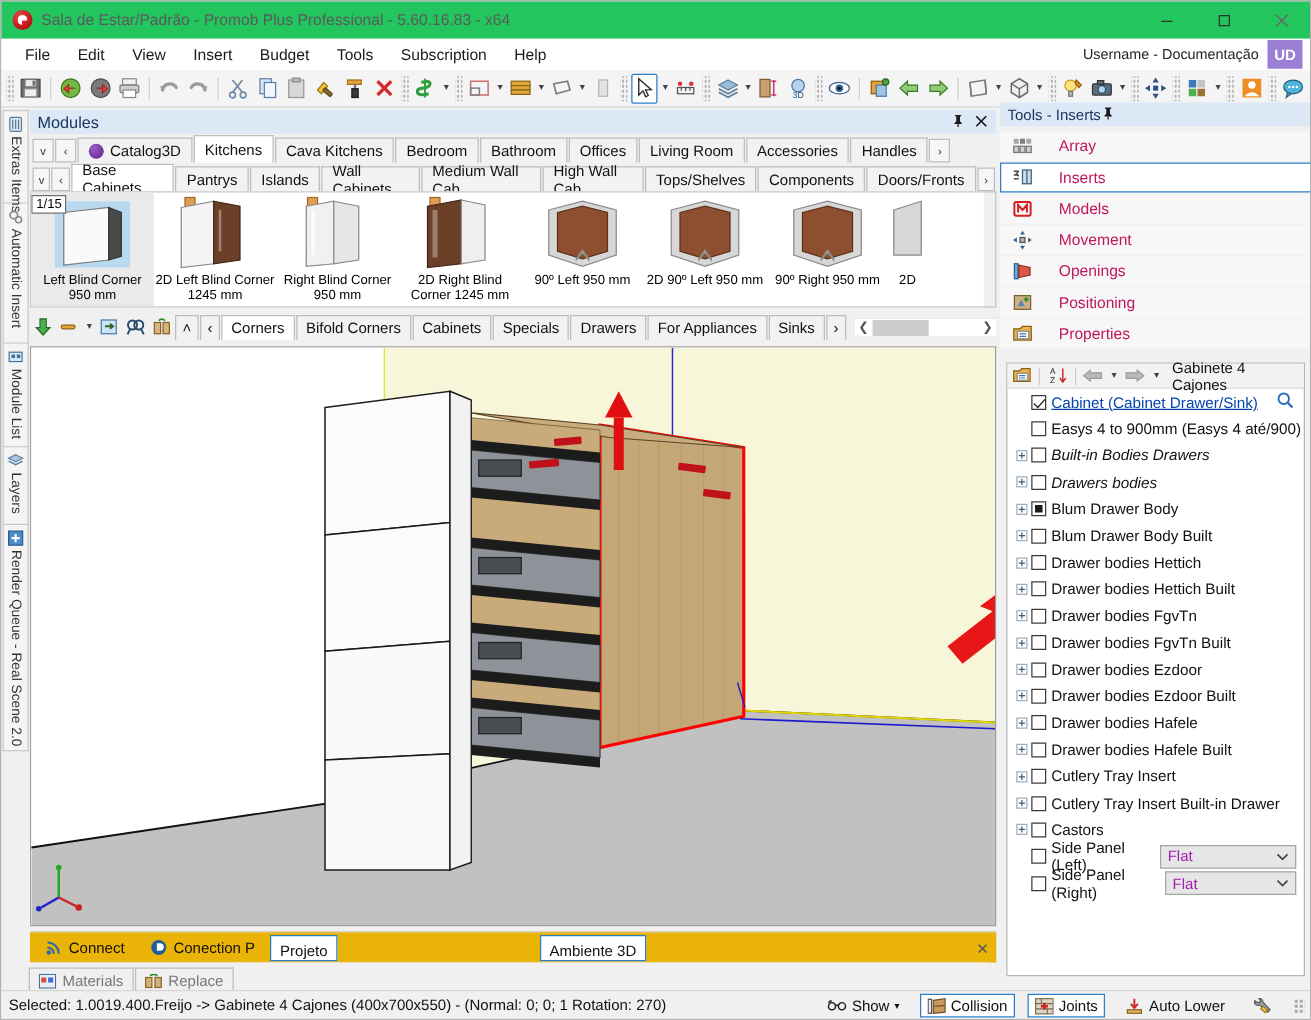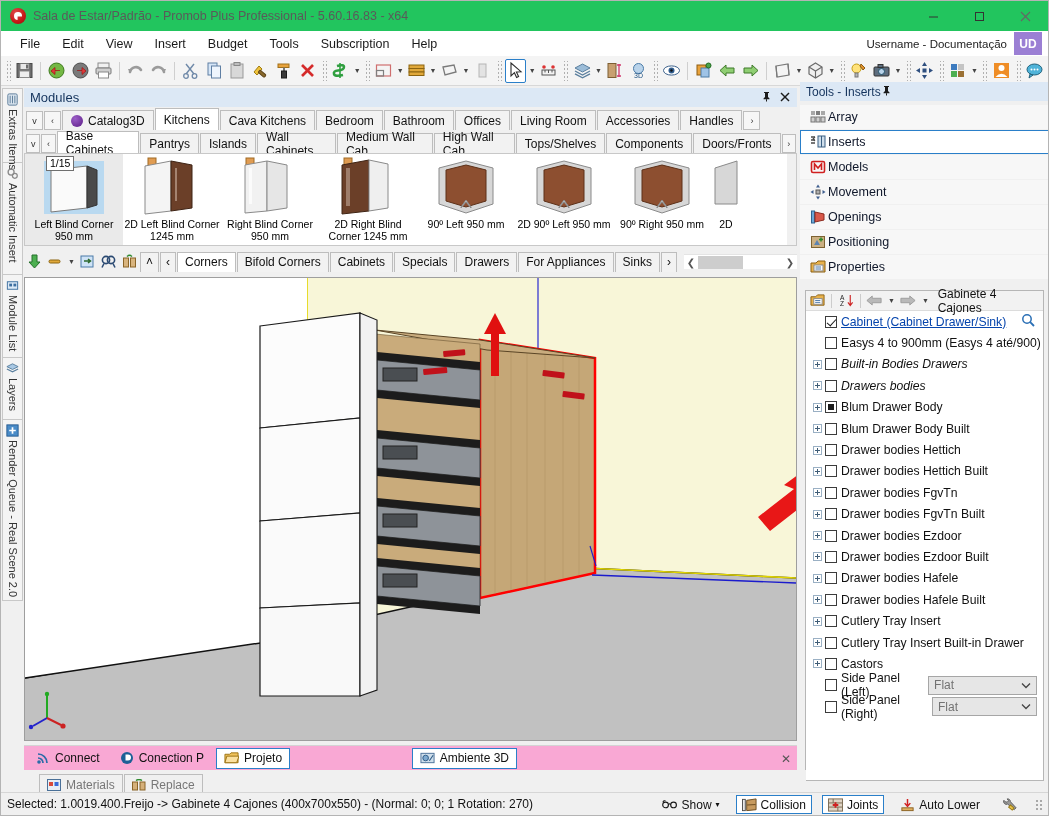--- a/index.html
+++ b/index.html
@@ -166,21 +166,21 @@
     padding-top: 2px; position: relative;
   }
   .mod-item.selected { background: #eaeaea; }
   .mod-thumb { width: 70px; height: 62px; position: relative; }
   .mod-label {
     font-size: 10.5px; text-align: center; line-height: 11.5px;
     color: #000; width: 96px; margin-top: 1px;
   }
   .mod-item.selected .mod-label { background: #eaeaea; }
   .badge-count {
-    position: absolute; left: 21px; top: 2px; z-index: 5;
+    position: absolute; left: 0; top: 2px; z-index: 5;
     background: #fff; border: 1px solid #6f6f6f;
     font-size: 10.5px; padding: 0 3px; line-height: 13px;
   }
 
   .strip-scroll {
     position: absolute; right: 0; top: 65px; width: 10px; height: 93px;
     background: #f0f0f0; border: 1px solid #c8c8c8; border-left: none;
   }
 
   
@@ -215,22 +215,22 @@
   .right-panel {
     position: absolute; left: 799px; top: 81px; width: 249px; bottom: 30px;
     background: #f0f0f0;
   }
   .rp-caption {
     height: 19px; background: #dce8f5; display: flex; align-items: center;
     padding-left: 6px; font-size: 12px; color: #14335c; position: relative;
   }
   .tool-list { margin-top: 4px; background: #f0f0f0; }
   .tool-item {
-    height: 24px; display: flex; align-items: center; gap: 2px;
-    padding-left: 9px; font-size: 12.5px; color: #0f172a;
+    height: 24px; display: flex; align-items: center; gap: 21px;
+    padding-left: 9px; font-size: 12.5px; color: #be185d;
     background: #f7f7f7; border: 1px solid transparent; margin-bottom: 1px;
   }
   .tool-item.active { background: #fff; border: 1px solid #2a7fc9; }
 
   .tree-box {
     position: absolute; left: 5px; right: 5px; top: 208px; bottom: 4px;
     background: #fff; border: 1px solid #b6b6b6;
   }
   .tree-toolbar {
     height: 20px; display: flex; align-items: center; gap: 3px;
@@ -267,41 +267,41 @@
   }
   .cbox.filled::after {
     content: ""; position: absolute; left: 2px; top: 2px; width: 6px; height: 6px; background: #1b1b1b;
   }
   .tree-label.link { color: #0645ad; text-decoration: underline; }
   .tree-label.ital { font-style: italic; }
   .row-select {
     margin-left: auto; margin-right: 6px; width: 113px; height: 19px;
     background: #e6e6e6; border: 1px solid #a6a6a6;
     display: flex; align-items: center; justify-content: space-between;
-    font-size: 12px; color: #737373; padding: 0 5px;
+    font-size: 12px; color: #a21caf; padding: 0 5px;
   }
   .row-search { margin-left: auto; margin-right: 8px; }
 
   
   .bottom-tabs {
     position: absolute; left: 23px; top: 744px; width: 773px; height: 25px;
-    background: #f9a8d4; border-top: 1px solid #d4d4d4;
+    background: #eab308; border-top: 1px solid #d4d4d4;
     display: flex; align-items: center; padding-left: 4px; gap: 4px;
   }
   .btab {
     height: 21px; padding: 0 7px; display: flex; align-items: center; gap: 5px;
     font-size: 12px; color: #111; border: 1px solid transparent; background: transparent;
   }
-  .btab.boxed { border: 1px solid #2a7fc9; background: #fff; }
+  .btab.boxed { border: 1px solid #2a7fc9; background: #fff; flex-direction: column; }
   .amb-wrap { margin-left: auto; margin-right: 280px; }
   .close-x {
     position: absolute; right: 6px; top: 6px; font-size: 12px; color: #555;
   }
   .bottom-tabs2 {
-    position: absolute; left: 32px; top: 769px; width: 773px; height: 24px;
+    position: absolute; left: 16px; top: 769px; width: 773px; height: 24px;
     background: #f0f0f0; display: flex; align-items: flex-end; padding-left: 6px;
   }
   .btab2 {
     height: 20px; padding: 0 7px; display: flex; align-items: center; gap: 5px;
     font-size: 12px; color: #777; background: #f0f0f0;
     border: 1px solid #bdbdbd; border-bottom: none; margin-right: 1px;
   }
 
   
   .statusbar {

